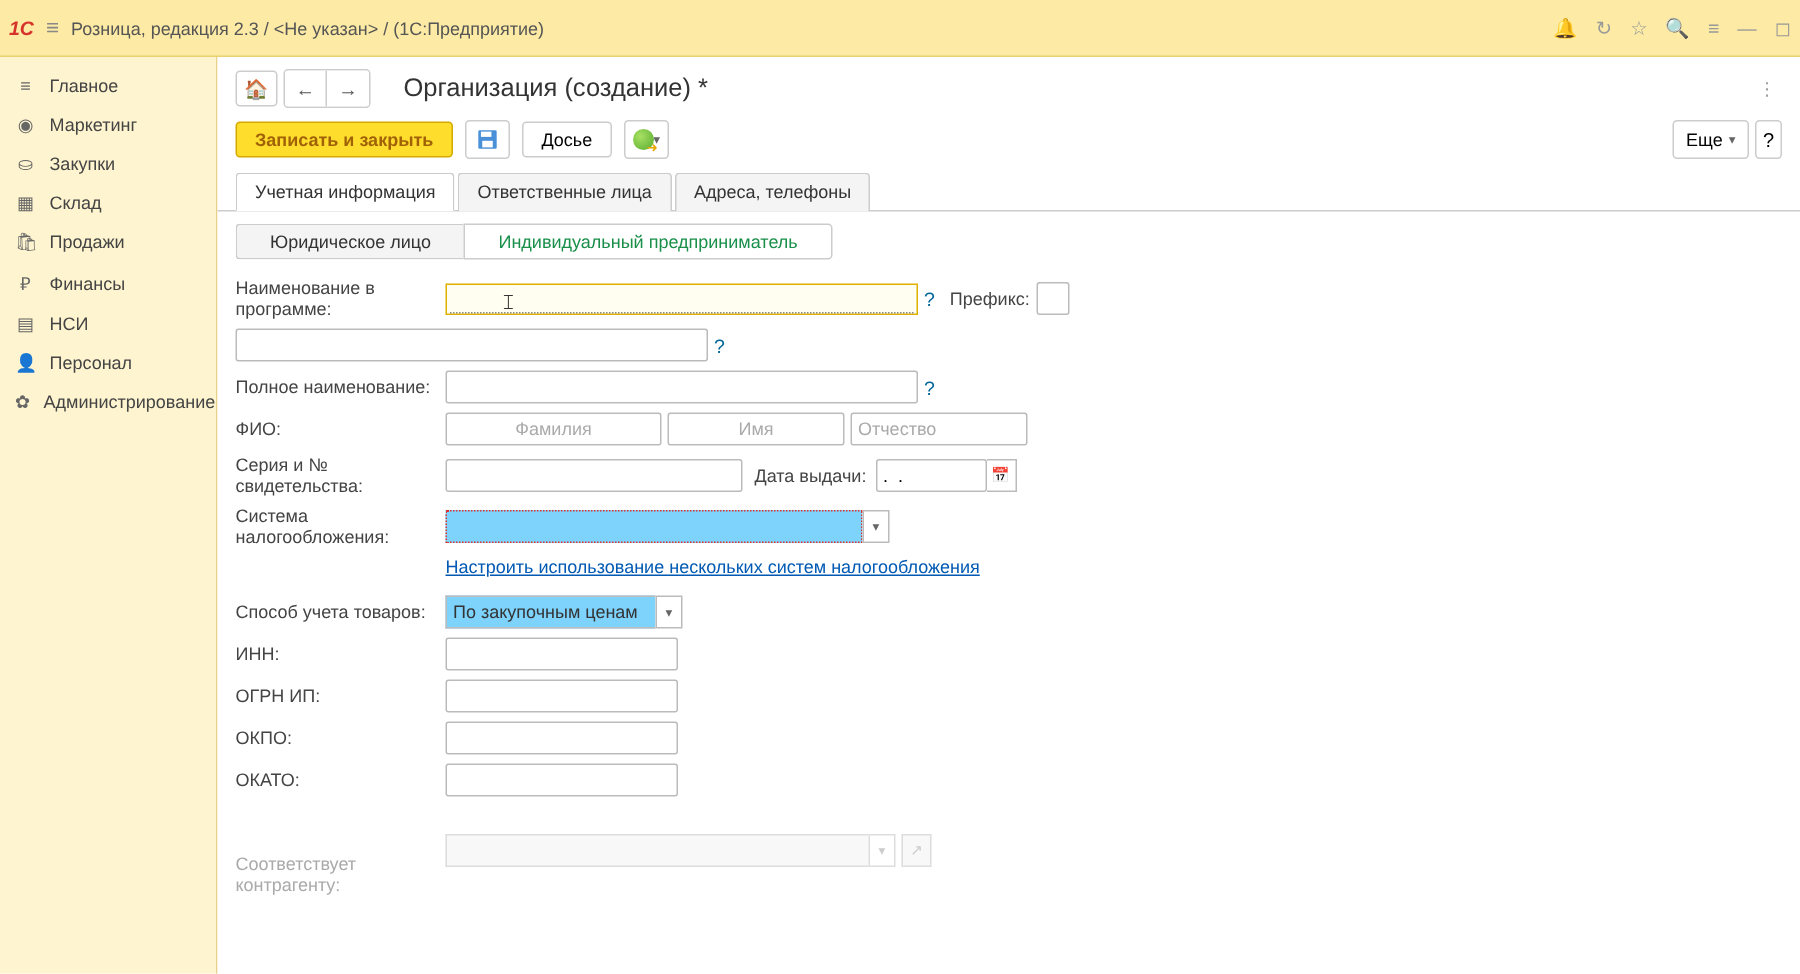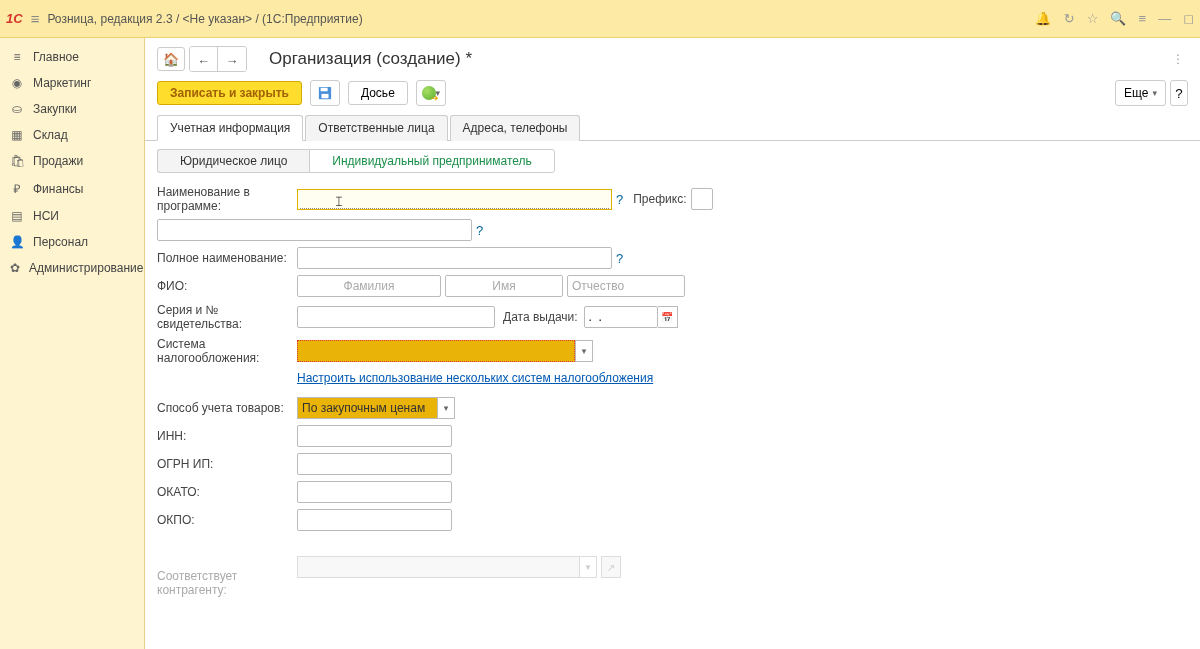--- a/index.html
+++ b/index.html
@@ -62,21 +62,21 @@
 .fio-f { width: 144px; margin-right: 4px; text-align: center; }
 .fio-i { width: 118px; margin-right: 4px; text-align: center; }
 .fio-o { width: 118px; }
 input::placeholder { color: #aaa; }
 
 .date-label { margin: 0 6px 0 8px; color: #444; font-size: 12px; }
 .date-input { width: 74px; }
 .cal-btn { width: 20px; height: 22px; border: 1px solid #bbb; border-left: none; display: inline-flex; align-items: center; justify-content: center; cursor: pointer; font-size: 10px; background: #fff; }
 
 .select-wrap { display: flex; }
-.select-body { height: 22px; border: 1px solid #bbb; border-right: none; padding: 0 4px; display: flex; align-items: center; font-size: 12px; background: #eab308; }
+.select-body { height: 22px; border: 1px solid #bbb; border-right: none; padding: 0 4px; display: flex; align-items: center; font-size: 12px; background: #7dd3fc; }
 .select-caret { width: 18px; height: 22px; border: 1px solid #bbb; display: inline-flex; align-items: center; justify-content: center; font-size: 9px; color: #666; cursor: pointer; background: #fff; }
 .red-dotted { border: 1px dotted #d33 !important; }
 
 .link { color: #0059b3; text-decoration: underline; cursor: pointer; font-size: 12px; }
 .link-row { padding-left: 140px; margin-bottom: 12px; }
 
 .short-input { width: 155px; }
 .series-input { width: 198px; }
 
 .disabled-select { display: flex; }
@@ -257,26 +257,26 @@
         <div class="label">ИНН:</div>
         <input class="field short-input" style="">
       </div>
 
       <div class="row">
         <div class="label">ОГРН ИП:</div>
         <input class="field short-input" style="">
       </div>
 
       <div class="row">
+        <div class="label">ОКПО:</div>
+        <input class="field short-input" style="">
+      </div>
+
+      <div class="row">
         <div class="label">ОКАТО:</div>
-        <input class="field short-input" style="">
-      </div>
-
-      <div class="row">
-        <div class="label">ОКПО:</div>
         <input class="field short-input" style="">
       </div>
 
       <div class="row">
         <div class="label disabled">Соответствует контрагенту:</div>
         <div class="disabled-select">
           <div class="select-body"></div>
           <div class="select-caret">▾</div>
         </div>
         <span class="ext-btn">↗</span>

